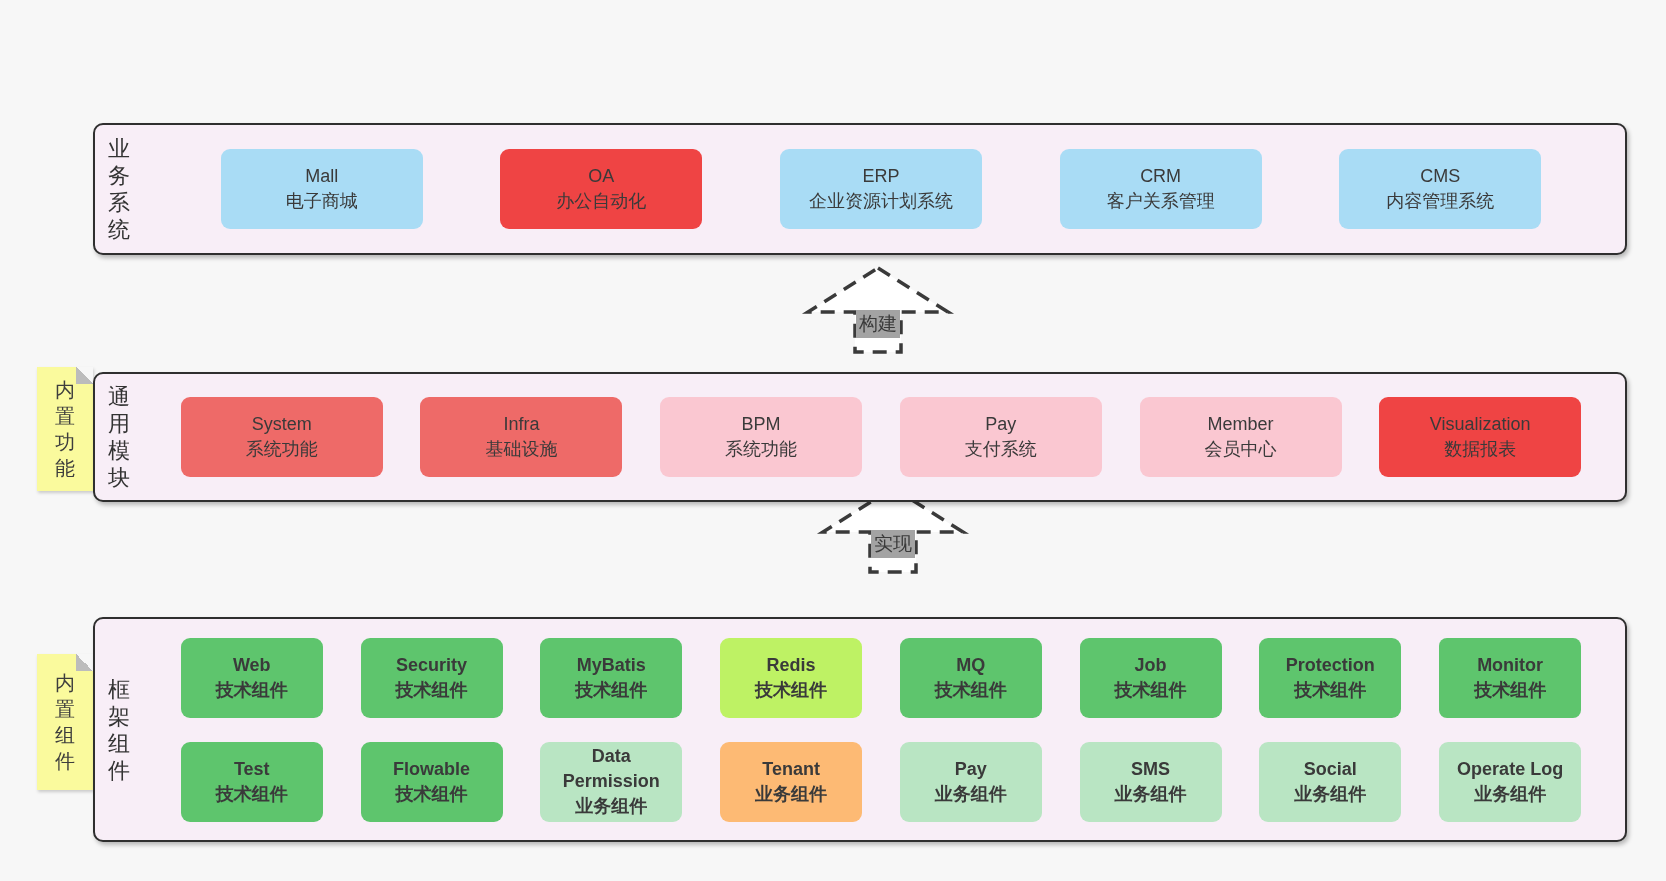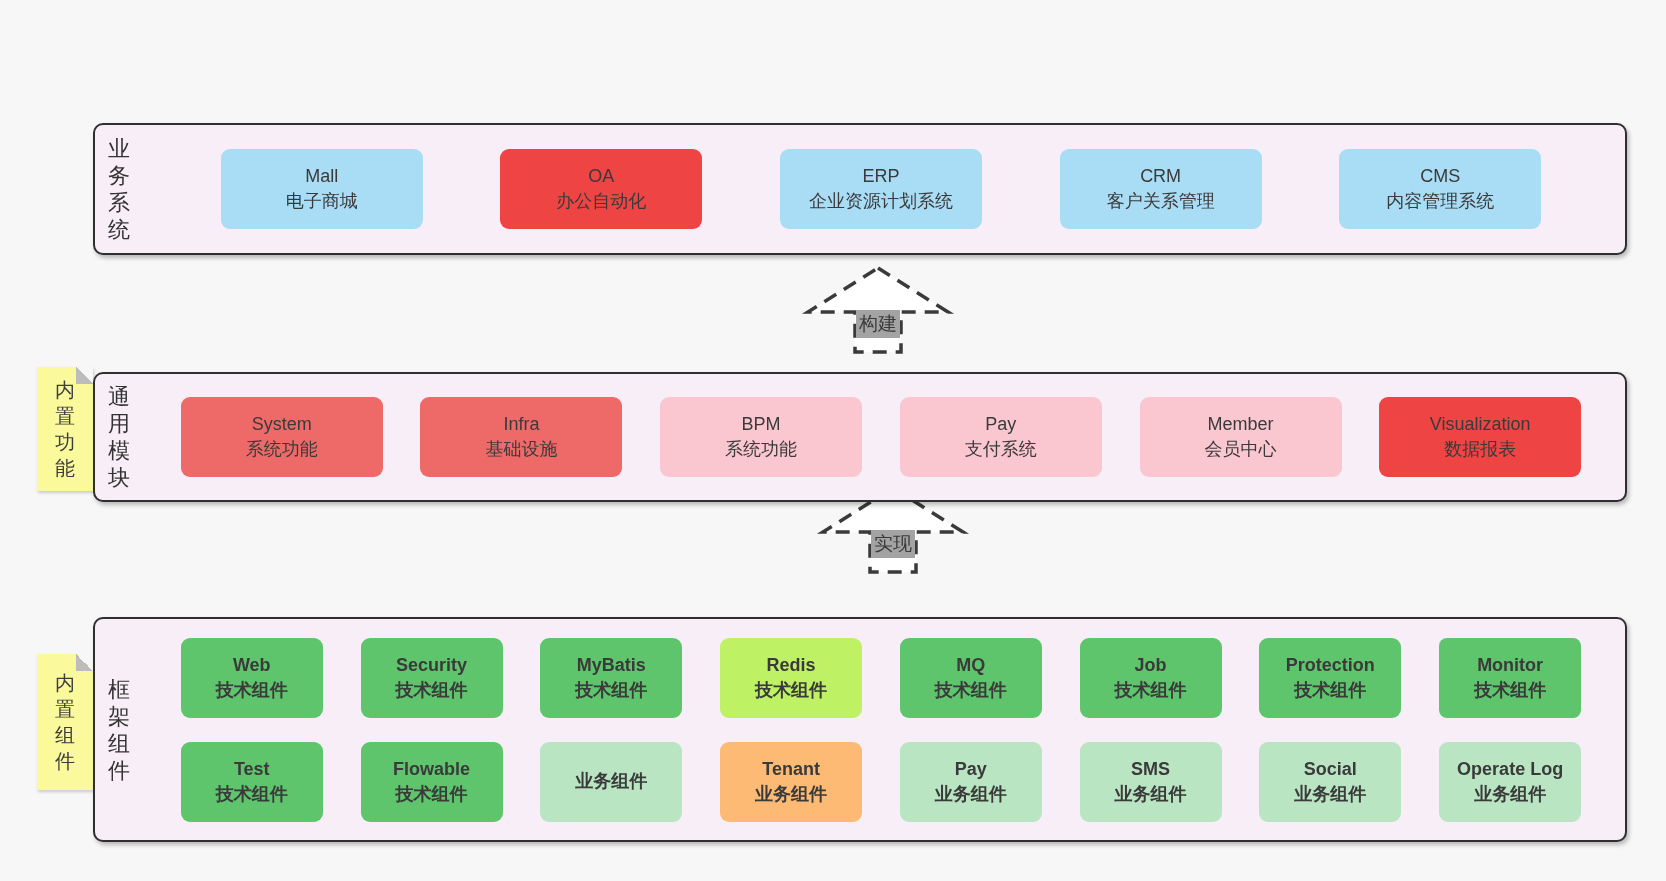--- a/index.html
+++ b/index.html
@@ -203,20 +203,21 @@
       <div class="row">
           <div class="box box-narrow" style="background: rgb(94, 197, 109);">
             <div>Test</div>
             <div>技术组件</div>
           </div>
           <div class="box box-narrow" style="background: rgb(94, 197, 109);">
             <div>Flowable</div>
             <div>技术组件</div>
           </div>
           <div class="box box-narrow" style="background: rgb(185, 229, 195);">
+            <div>Data Permission</div>
             <div>业务组件</div>
           </div>
           <div class="box box-narrow" style="background: #fdba74;">
             <div>Tenant</div>
             <div>业务组件</div>
           </div>
           <div class="box box-narrow" style="background: rgb(185, 229, 195);">
             <div>Pay</div>
             <div>业务组件</div>
           </div>

